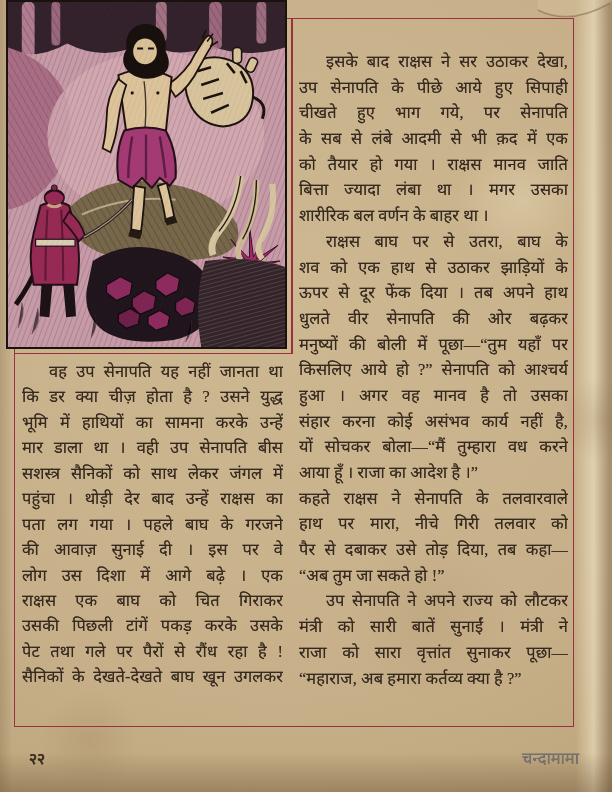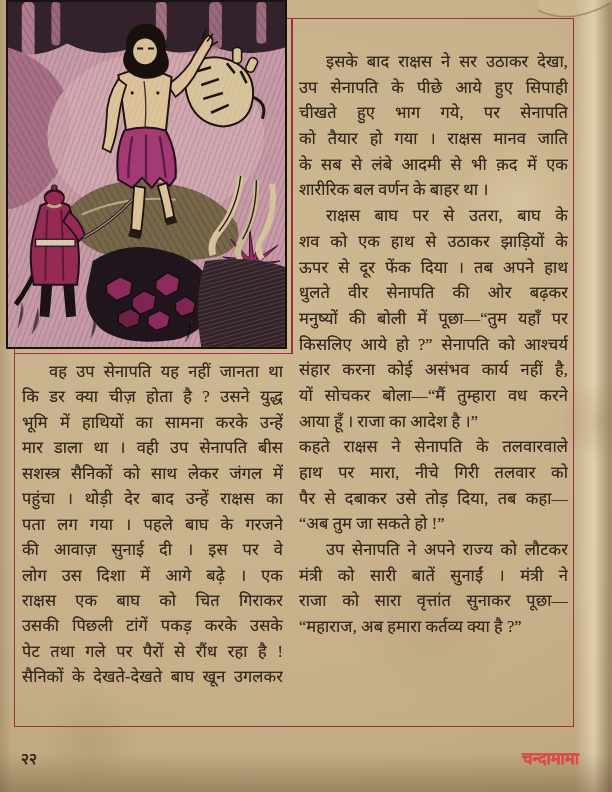--- a/index.html
+++ b/index.html
@@ -35,24 +35,24 @@
         font-size:16.4px; letter-spacing:.1px;
         text-shadow:0 0 .4px rgba(53,41,31,.55); }
   .col-right{ left:299px; top:23px;  width:269px; height:697px;margin-top:26px; }
   .col-left { left:22px;  top:359px; width:261px; height:362px; }
   .line{ height:25.7px; line-height:25.7px; text-align:justify; text-align-last:justify;
          white-space:nowrap; overflow:hidden; }
   .col-left .line{ height:25.45px; line-height:25.45px; }
   .line.indent{ text-indent:27px; }
   .line.plast{ text-align-last:left; white-space:normal;font-family:Liberation Serif, serif; }
 
-  .footer-num{ position:absolute; left:21px; top:747px; font-size:15.5px; font-weight:bold;
+  .footer-num{ position:absolute; left:29px; top:747px; font-size:15.5px; font-weight:bold;
                color:#3a2c20; text-shadow:0 0 .4px rgba(58,44,32,.6); }
-  .footer-title{ position:absolute; right:33px; top:746px; font-size:16.5px; font-weight:bold;
-               color:#ef4444; text-shadow:0 0 .4px rgba(51,38,28,.6); }
+  .footer-title{ position:absolute; right:33px; top:746px; font-size:16.5px; font-weight:normal;
+               color:#737373; text-shadow:0 0 .4px rgba(51,38,28,.6); }
 
   .curl{ position:absolute; left:536px; top:0; width:76px; height:34px; pointer-events:none; }
 </style>
 </head>
 <body>
 
 <div class="stains"></div>
 
 <div class="frame"></div>
 <div class="frame-vsep"></div>
@@ -205,29 +205,31 @@
     <div class="line">लोग उस दिशा में आगे बढ़े ।  एक</div>
     <div class="line">राक्षस एक बाघ को चित गिराकर</div>
     <div class="line">उसकी पिछली टांगें पकड़ करके उसके</div>
     <div class="line">पेट तथा गले पर पैरों से रौंध रहा है !</div>
     <div class="line">सैनिकों के देखते-देखते बाघ खून उगलकर</div>
   </div>
 <div class="col col-right">
     <div class="line indent">इसके बाद राक्षस ने सर उठाकर देखा,</div>
     <div class="line">उप सेनापति के पीछे आये हुए सिपाही</div>
     <div class="line">चीखते हुए भाग गये, पर सेनापति</div>
+    <div class="line">के सब से लंबे आदमी से भी क़द में एक</div>
     <div class="line">को तैयार हो गया ।  राक्षस मानव जाति</div>
-    <div class="line">के सब से लंबे आदमी से भी क़द में एक</div>
+    <div class="line">बित्ता ज्यादा लंबा था ।  मगर उसका</div>
     <div class="line plast">शारीरिक बल वर्णन के बाहर था ।</div>
     <div class="line indent">राक्षस बाघ पर से उतरा, बाघ के</div>
     <div class="line">शव को एक हाथ से उठाकर झाड़ियों के</div>
     <div class="line">ऊपर से दूर फेंक दिया ।  तब अपने हाथ</div>
     <div class="line">धुलते वीर सेनापति की ओर बढ़कर</div>
     <div class="line">मनुष्यों की बोली में पूछा—“तुम यहाँ पर</div>
     <div class="line">किसलिए आये हो ?” सेनापति को आश्चर्य</div>
+    <div class="line">हुआ ।  अगर वह मानव है तो उसका</div>
     <div class="line">संहार करना कोई असंभव कार्य नहीं है,</div>
     <div class="line">यों सोचकर बोला—“मैं तुम्हारा वध करने</div>
     <div class="line plast">आया हूँ ।  राजा का आदेश है ।”</div>
     <div class="line">कहते राक्षस ने सेनापति के तलवारवाले</div>
     <div class="line">हाथ पर मारा, नीचे गिरी तलवार को</div>
     <div class="line">पैर से दबाकर उसे तोड़ दिया, तब कहा—</div>
     <div class="line plast">“अब तुम जा सकते हो !”</div>
     <div class="line indent">उप सेनापति ने अपने राज्य को लौटकर</div>
     <div class="line">मंत्री को सारी बातें सुनाईं ।  मंत्री ने</div>
     <div class="line">राजा को सारा वृत्तांत सुनाकर पूछा—</div>

